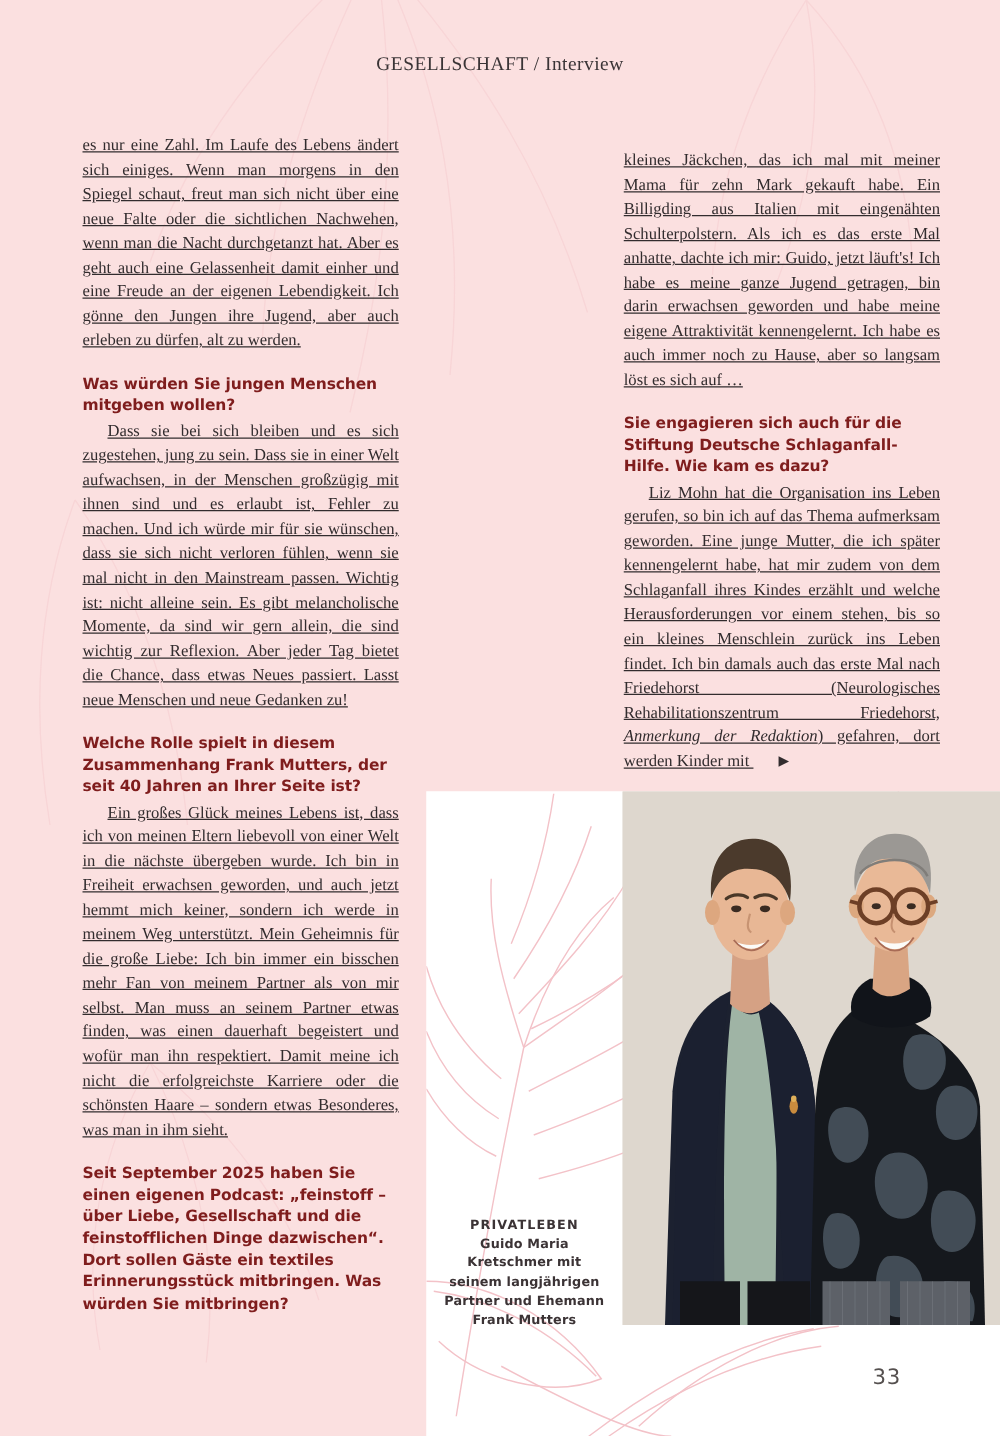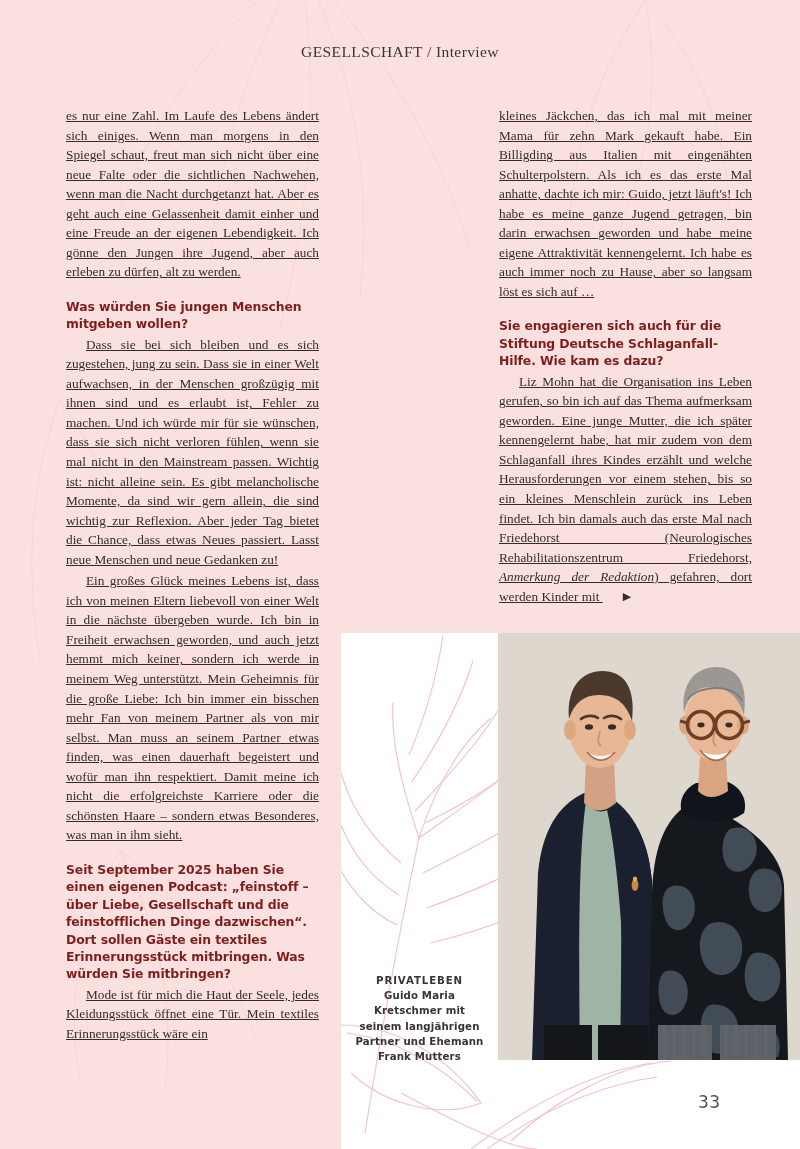--- a/index.html
+++ b/index.html
@@ -52,21 +52,21 @@
     top: 106px;
     width: 253px;
     font-size: 13.3px;
     line-height: 19.55px;
     color: #322c2e;
     text-align: justify;
     -webkit-hyphens: none;
     hyphens: none;
   }
   .col-left  { left: 66px; }
-  .col-right { left: 499px; }
+  .col-right { left: 499px; margin-top: 12px; }
 
   .para {
     margin: 0;
     text-align: justify;
     text-justify: inter-word;
     text-decoration: underline;
   }
   .para.indent { text-indent: 20px; }
 
   .question {
@@ -177,24 +177,24 @@
 <div class="page">
 
   <div class="running-head">GESELLSCHAFT / Interview</div>
 
   <div class="col col-left">
     <p class="para">es nur eine Zahl. Im Laufe des Lebens ändert sich einiges. Wenn man morgens in den Spiegel schaut, freut man sich nicht über eine neue Falte oder die sichtlichen Nachwehen, wenn man die Nacht durchgetanzt hat. Aber es geht auch eine Gelassenheit damit einher und eine Freude an der eigenen Lebendigkeit. Ich gönne den Jungen ihre Jugend, aber auch erleben zu dürfen, alt zu werden.</p>
 
     <p class="question gap-before-q">Was würden Sie jungen Menschen mitgeben wollen?</p>
     <p class="para indent gap-after-q">Dass sie bei sich bleiben und es sich zugestehen, jung zu sein. Dass sie in einer Welt aufwachsen, in der Menschen großzügig mit ihnen sind und es erlaubt ist, Fehler zu machen. Und ich würde mir für sie wünschen, dass sie sich nicht verloren fühlen, wenn sie mal nicht in den Mainstream passen. Wichtig ist: nicht alleine sein. Es gibt melancholische Momente, da sind wir gern allein, die sind wichtig zur Reflexion. Aber jeder Tag bietet die Chance, dass etwas Neues passiert. Lasst neue Menschen und neue Gedanken zu!</p>
 
+    <p class="question gap-before-q">Welche Rolle spielt in diesem Zusammenhang Frank Mutters, der seit 40 Jahren an Ihrer Seite ist?</p>
     <p class="para indent gap-after-q">Ein großes Glück meines Lebens ist, dass ich von meinen Eltern liebevoll von einer Welt in die nächste übergeben wurde. Ich bin in Freiheit erwachsen geworden, und auch jetzt hemmt mich keiner, sondern ich werde in meinem Weg unterstützt. Mein Geheimnis für die große Liebe: Ich bin immer ein bisschen mehr Fan von meinem Partner als von mir selbst. Man muss an seinem Partner etwas finden, was einen dauerhaft begeistert und wofür man ihn respektiert. Damit meine ich nicht die erfolgreichste Karriere oder die schönsten Haare – sondern etwas Besonderes, was man in ihm sieht.</p>
 
     <p class="question gap-before-q">Seit September 2025 haben Sie einen eigenen Podcast: „feinstoff – über Liebe, Gesellschaft und die feinstofflichen Dinge dazwischen“. Dort sollen Gäste ein textiles Erinnerungsstück mitbringen. Was würden Sie mitbringen?</p>
-    <p class="para indent gap-after-q">Mode ist für mich die Haut der Seele, jedes Kleidungsstück öffnet eine Tür. Mein textiles Erinnerungsstück wäre ein</p>
   </div>
 
   <div class="col col-right">
     <p class="para">kleines Jäckchen, das ich mal mit meiner Mama für zehn Mark gekauft habe. Ein Billigding aus Italien mit eingenähten Schulterpolstern. Als ich es das erste Mal anhatte, dachte ich mir: Guido, jetzt läuft's! Ich habe es meine ganze Jugend getragen, bin darin erwachsen geworden und habe meine eigene Attraktivität kennengelernt. Ich habe es auch immer noch zu Hause, aber so langsam löst es sich auf …</p>
 
     <p class="question gap-before-q">Sie engagieren sich auch für die Stiftung Deutsche Schlaganfall-Hilfe. Wie kam es dazu?</p>
     <p class="para indent gap-after-q"><span>Liz Mohn hat die Organisation ins Leben gerufen, so bin ich auf das Thema aufmerksam geworden. Eine junge Mutter, die ich später kennengelernt habe, hat mir zudem von dem Schlaganfall ihres Kindes erzählt und welche Herausforderungen vor einem stehen, bis so ein kleines Menschlein zurück ins Leben findet. Ich bin damals auch das erste Mal nach Friedehorst (Neurologisches Rehabilitationszentrum Friedehorst, </span><span class="ital">Anmerkung der Redaktion</span><span>) gefahren, dort werden Kinder mit </span><span class="cont-arrow">▶</span></p>
   </div>
 
   <div class="feature-panel">

